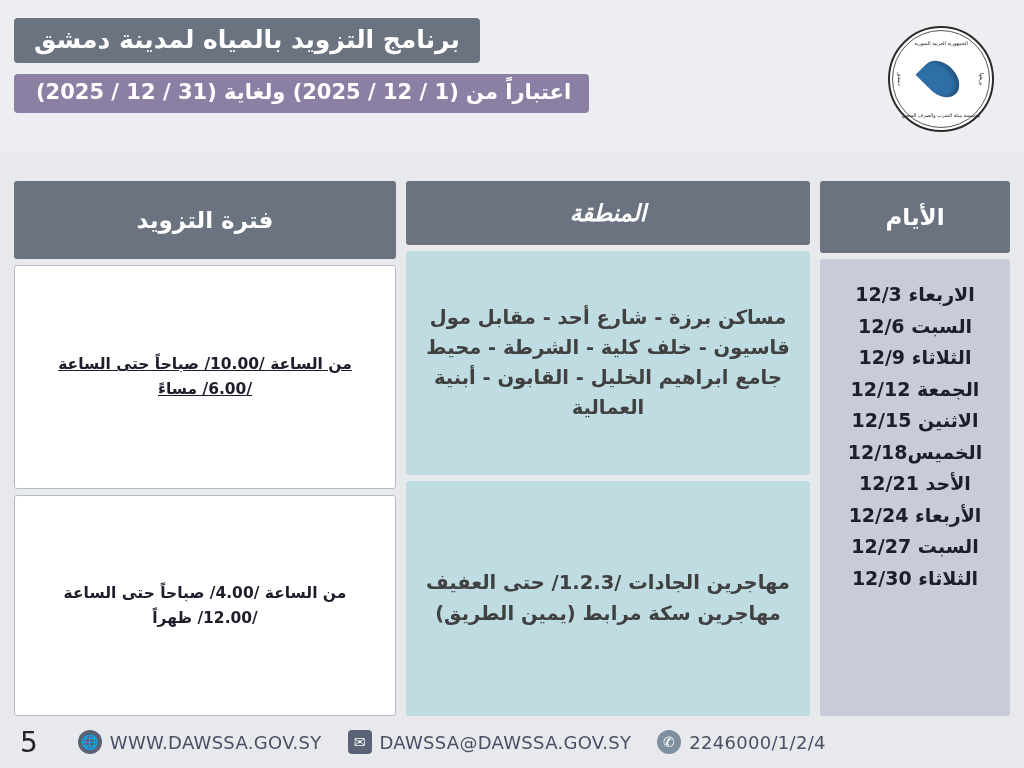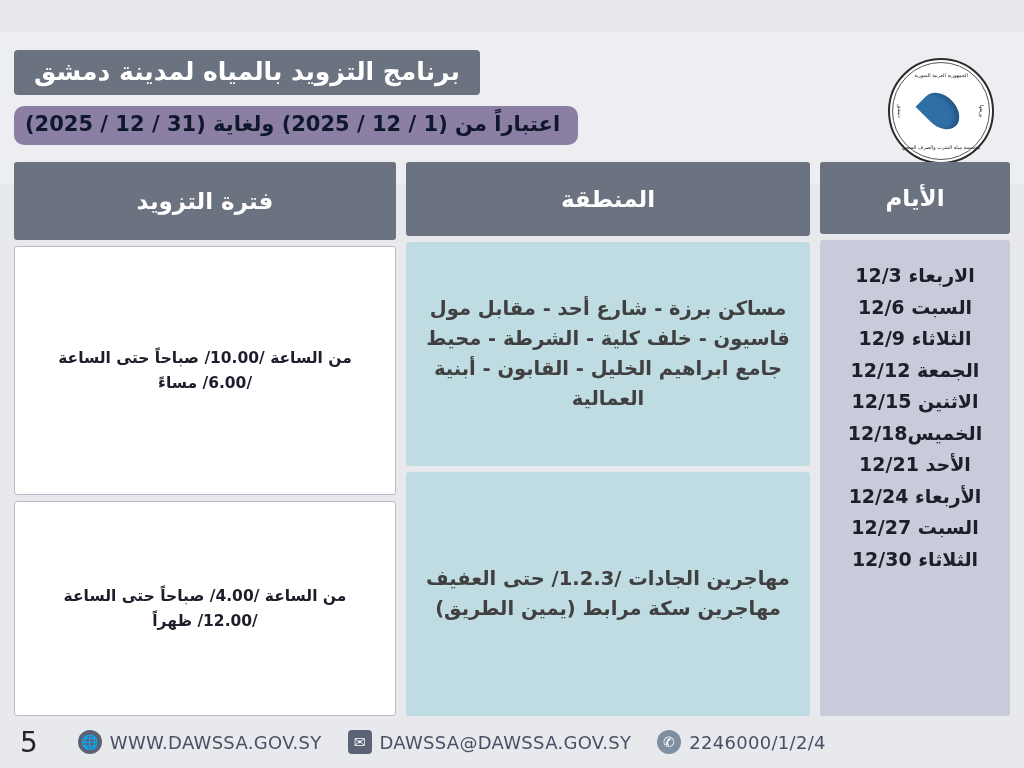--- a/index.html
+++ b/index.html
@@ -13,21 +13,20 @@
     font-family: "DejaVu Sans", "Liberation Sans", sans-serif;
     overflow: hidden;
     position: relative;
   }
 
   
   .header {
     position: relative;
     height: 152px;
     background: #e8e9ed;
-    margin-top: 32px;
   }
   .header-band {
     position: absolute;
     top: 0;
     right: 0;
     left: 0;
     height: 152px;
     background: #eceef1;
   }
   .logo-wrap {
@@ -96,25 +95,25 @@
     color: #ffffff;
     font-size: 25px;
     font-weight: bold;
     padding: 9px 20px 11px 20px;
     border-radius: 4px;
     line-height: 1;
   }
   .title-sub {
     display: inline-block;
     background: #8c7fa4;
-    color: #0f172a;
+    color: #ffffff;
     font-size: 21px;
     font-weight: bold;
-    padding: 8px 18px 10px 11px;
-    border-radius: 10px;
+    padding: 8px 18px 10px 22px;
+    border-radius: 4px;
     margin-top: 11px;
     line-height: 1;
   }
 
   
   .sheet {
     position: absolute;
     top: 162px;
     right: 0;
     left: 0;
@@ -147,23 +146,24 @@
 
   .head-cell {
     background: #6b7280;
     color: #fff;
     font-size: 23px;
     font-weight: bold;
     display: flex;
     align-items: center;
     justify-content: center;
     border-radius: 3px;
+    margin-top: 19px;
   }
   .head-days { height: 72px; }
-  .head-area { height: 74px; }
+  .head-area { height: 64px; font-style: italic; }
   .head-period { height: 78px; }
 
   .days-body {
     flex: 1;
     background: #c9cada;
     border-radius: 3px;
     padding: 24px 0 10px 0;
     box-sizing: border-box;
     display: flex;
     flex-direction: column;
@@ -203,21 +203,21 @@
     align-items: center;
     justify-content: center;
     text-align: center;
     color: #1d1d2b;
     font-size: 15.5px;
     font-weight: bold;
     line-height: 1.6;
     padding: 10px 16px;
     box-sizing: border-box;
   }
-  .period-cell.first { height: 249px; }
+  .period-cell.first { height: 224px; text-decoration: underline; }
   .period-cell.second { flex: 1; }
 
   
   .footer {
     position: absolute;
     left: 0;
     right: 0;
     bottom: 0;
     height: 52px;
     background: #e8e9ed;

